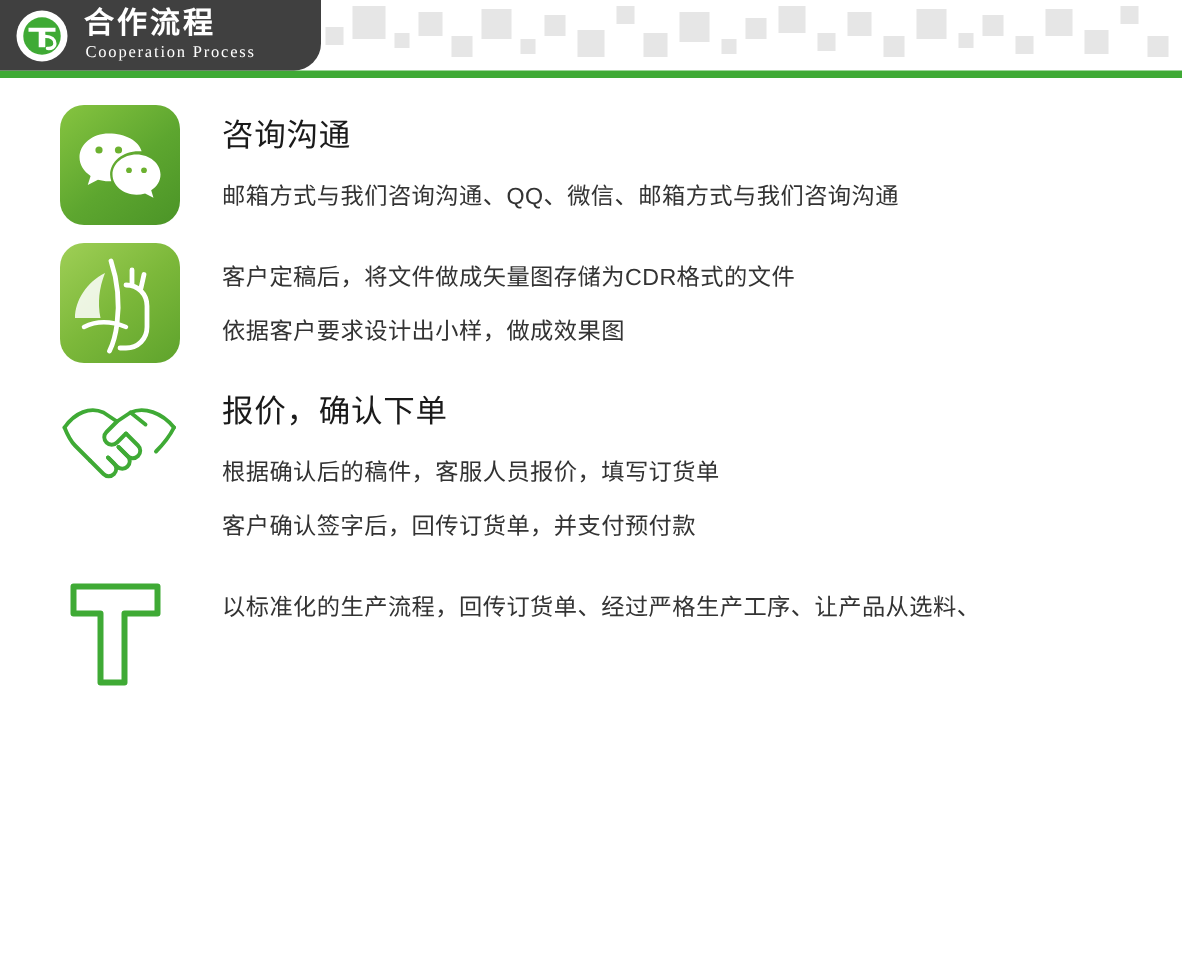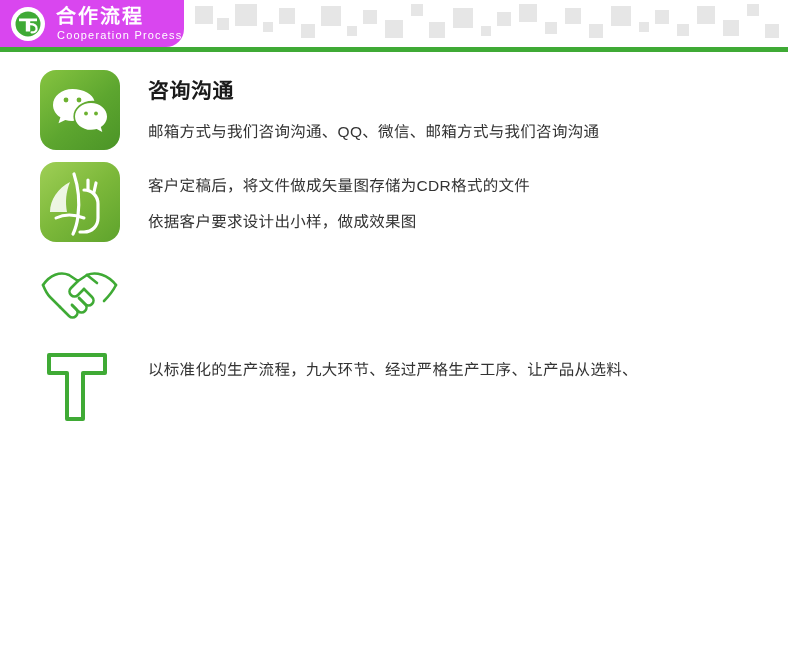--- a/index.html
+++ b/index.html
@@ -49,23 +49,23 @@
     left: 0;
     top: 47px;
     width: 788px;
     height: 5px;
     background: #3faa35;
   }
   .title-tab {
     position: absolute;
     left: 0;
     top: 0;
-    width: 184px;
+    width: 214px;
     height: 47px;
-    background: #d946ef;
+    background: #404040;
     border-radius: 0 0 18px 0;
   }
   .title-tab .logo-circle {
     position: absolute;
     left: 11px;
     top: 7px;
     width: 34px;
     height: 34px;
     border-radius: 50%;
     background: #ffffff;
@@ -85,21 +85,21 @@
     line-height: 24px;
   }
   .title-sub {
     position: absolute;
     left: 57px;
     top: 28px;
     font-size: 11px;
     color: #ffffff;
     letter-spacing: 1.2px;
     line-height: 14px;
-    font-family: Liberation Sans, sans-serif;
+    font-family: Liberation Serif, serif;
   }
 
   
   .steps {
     position: relative;
     padding: 14px 0 0 0;
   }
   .step {
     position: relative;
     display: flex;
@@ -112,21 +112,21 @@
     height: 80px;
     flex: 0 0 80px;
     margin-right: 28px;
     position: relative;
   }
   .step-body {
     padding-top: 6px;
   }
   .step-title {
     font-size: 21px;
-    font-weight: bold;
+    font-weight: normal;
     color: #1a1a1a;
     line-height: 30px;
     margin: 0 0 8px 0;
     letter-spacing: 0.5px;
   }
   .step-line {
     font-size: 15.5px;
     color: #333333;
     line-height: 36px;
     margin: 0;
@@ -254,30 +254,35 @@
             <path d="M44 26 L52 34 C54 36 54 39 52 41 C50 43 47 43 45 41 L39 35"></path>
             <path d="M39 35 L45 41 C47 43 47 46 45 48 C43 50 40 50 38 48 L32 42"></path>
             <path d="M32 42 L36 46 C38 48 38 51 36 53 C34 55 31 55 29 53 L20 44"></path>
             <path d="M20 44 L10 34 C7 31 5 27 3 22"></path>
             <path d="M76 22 C73 28 69 33 64 38"></path>
             <path d="M47 12 L57 20"></path>
           </g>
         </svg>
       </div>
     </div>
+    <div class="step-body">
+      <h3 class="step-title">报价，确认下单</h3>
+      <p class="step-line">根据确认后的稿件，客服人员报价，填写订货单</p>
+      <p class="step-line">客户确认签字后，回传订货单，并支付预付款</p>
+    </div>
   </div>
 
   <div class="step">
     <div class="step-icon">
       <div class="icon-line">
         <svg width="74" height="78" viewBox="0 0 74 78" aria-hidden="true">
           <g fill="none" stroke="#3faa35" stroke-width="4" stroke-linecap="round" stroke-linejoin="round">
             <path d="M6 8 L62 8 L62 26 L40 26 L40 72 L24 72 L24 26 L6 26 Z"></path>
           </g>
         </svg>
       </div>
     </div>
     <div class="step-body">
-      <p class="step-line">以标准化的生产流程，九大环节、经过严格生产工序、让产品从选料、</p>
+      <p class="step-line">以标准化的生产流程，回传订货单、经过严格生产工序、让产品从选料、</p>
     </div>
   </div>
 
 </div>
 
 </body></html>

